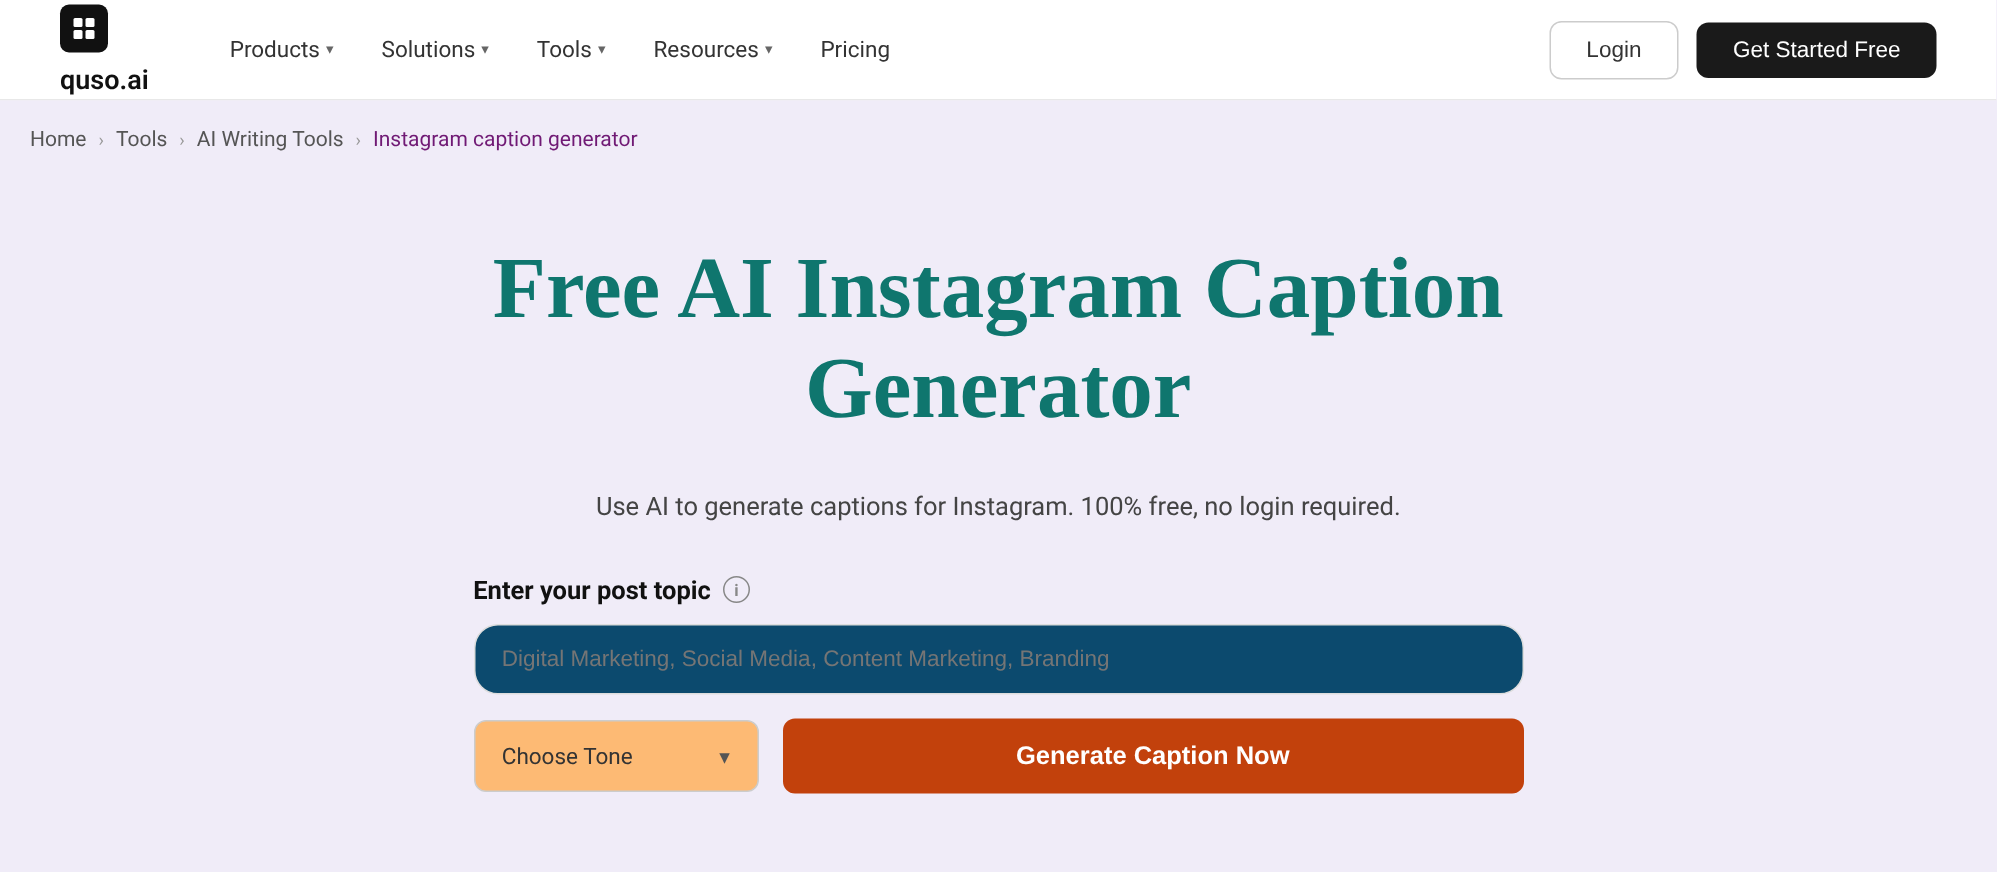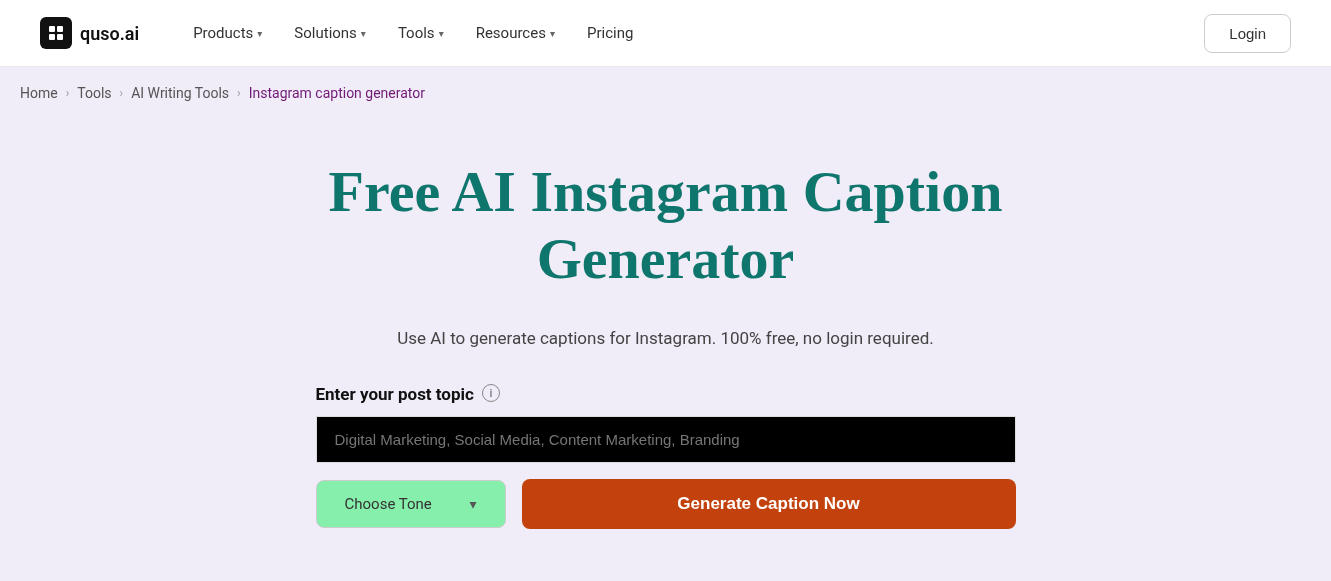--- a/index.html
+++ b/index.html
@@ -27,24 +27,25 @@
     }
 
     .navbar-left {
       display: flex;
       align-items: center;
       gap: 40px;
     }
 
     .logo {
       display: flex;
-      align-items: center;
+      align-items: flex-start;
       gap: 8px;
       text-decoration: none;
       color: #111;
+      flex-direction: column;
     }
 
     .logo-icon {
       width: 32px;
       height: 32px;
       background: #111;
       border-radius: 6px;
       display: flex;
       align-items: center;
       justify-content: center;
@@ -197,43 +198,43 @@
       justify-content: center;
       font-size: 11px;
       color: #888;
       cursor: default;
     }
 
     .topic-input {
       width: 100%;
       padding: 14px 18px;
       border: 1.5px solid #ddd;
-      border-radius: 0;
+      border-radius: 16px;
       font-size: 15px;
       color: #999;
-      background: #000000;
+      background: #0c4a6e;
       outline: none;
       margin-bottom: 16px;
     }
 
     .bottom-row {
       display: flex;
       align-items: center;
       gap: 16px;
     }
 
     .tone-selector {
       display: flex;
       align-items: center;
       justify-content: space-between;
       gap: 10px;
-      padding: 14px 28px;
+      padding: 14px 18px;
       border: 1.5px solid #ccc;
       border-radius: 8px;
-      background: #86efac;
+      background: #fdba74;
       font-size: 15px;
       color: #333;
       cursor: pointer;
       min-width: 190px;
     }
 
     .tone-selector .chevron-down {
       font-size: 14px;
       color: #555;
     }
@@ -284,20 +285,21 @@
       <a class="nav-item" href="#">
         <span>Resources</span>
         <span class="chevron">▾</span>
       </a>
       <a class="nav-pricing" href="#">Pricing</a>
     </div>
   </div>
 
   <div class="navbar-right">
     <button class="btn-login">Login</button>
+    <button class="btn-get-started">Get Started Free</button>
   </div>
 </nav>
 
 <div class="breadcrumb-section">
   <nav class="breadcrumb">
     <a href="#">Home</a>
     <span class="sep">›</span>
     <a href="#">Tools</a>
     <span class="sep">›</span>
     <a href="#">AI Writing Tools</a>

